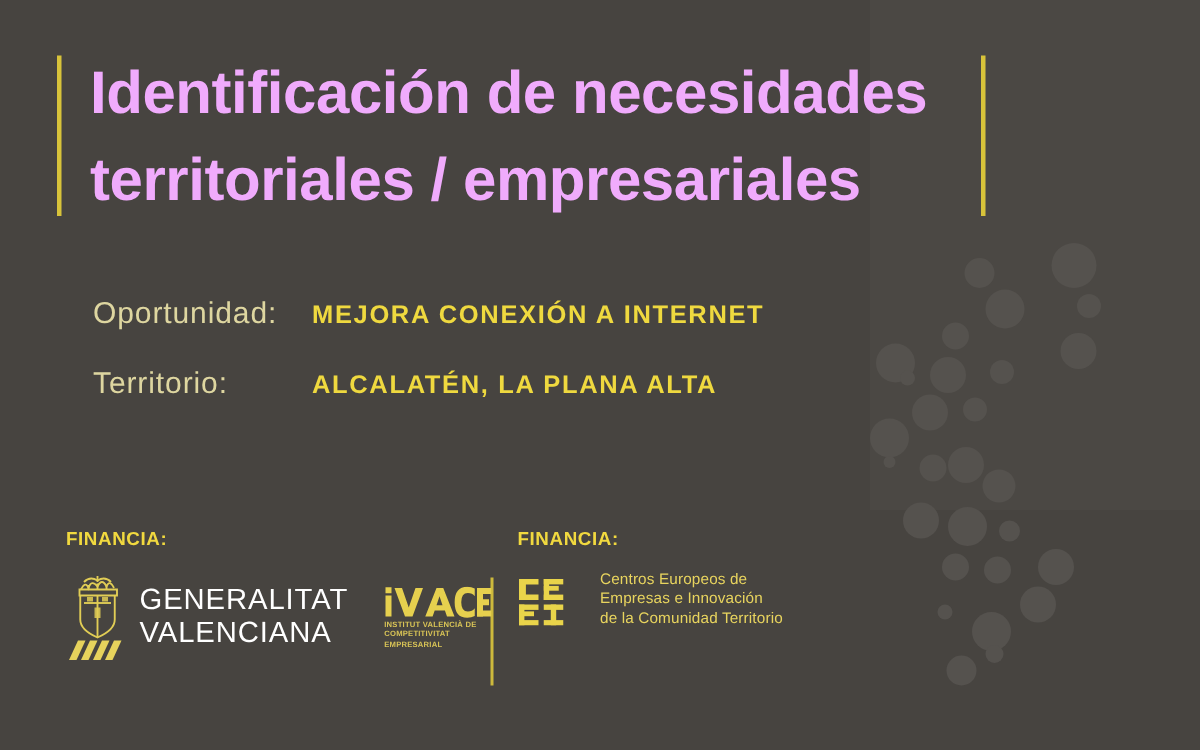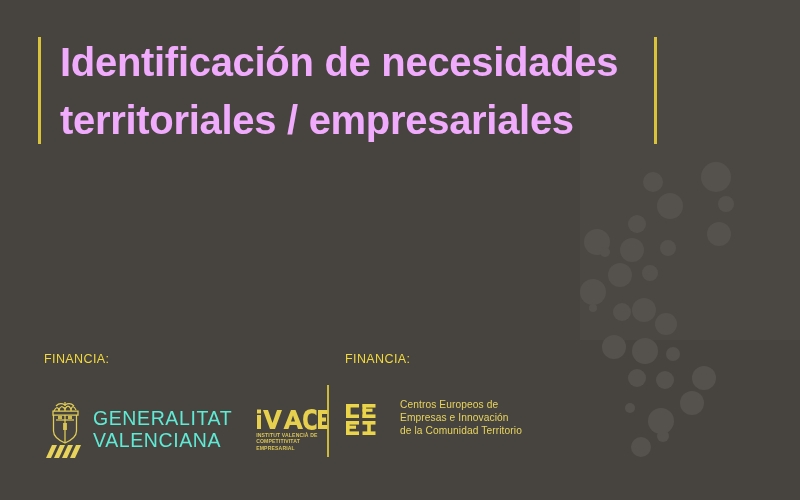--- a/index.html
+++ b/index.html
@@ -112,43 +112,43 @@
     top: 352px;
     width: 520px;
     height: 120px;
   }
   .footer-col { position: absolute; top: 0; }
   #financia-col { left: 0; }
   #organiza-col { left: 301px; }
   .footer-heading {
     color: #f1d93f;
     font-family: "Liberation Sans", sans-serif;
-    font-weight: normal;
+    font-weight: bold;
     font-size: 12.5px;
     letter-spacing: 0.4px;
-    margin-bottom: 32px;
+    margin-bottom: 14px;
   }
   #footer-divider {
     position: absolute;
     left: 283px;
     top: 33px;
     width: 2px;
     height: 72px;
     background: #cdb93c;
   }
   .logo-row {
     display: flex;
     align-items: center;
   }
 
   
   #gva-logo { display: flex; align-items: center; }
   #gva-mark { width: 42px; height: 62px; margin-right: 7px; }
   #gva-words {
-    color: #5eead4;
+    color: #ffffff;
     font-family: "Liberation Sans", sans-serif;
     font-size: 19.5px;
     font-weight: normal;
     line-height: 22px;
     letter-spacing: 0.6px;
     white-space: pre-line;
   }
 
   
   #ivace-logo {
@@ -217,20 +217,30 @@
       <div class="dot" style="left: 101px; top: 437px; width: 20px; height: 20px; background: rgb(85, 82, 78);"></div>
     </div>
 
   <div id="title-block">
     <div class="title-rule left"></div>
     <div class="title-rule right"></div>
     <div id="title-text">Identificación de necesidades
 territoriales / empresariales</div>
   </div>
 
+  <div id="details">
+    <div class="detail-row">
+      <span class="detail-label">Oportunidad:</span>
+      <span class="detail-value">MEJORA CONEXIÓN A INTERNET</span>
+    </div>
+    <div class="detail-row">
+      <span class="detail-label">Territorio:</span>
+      <span class="detail-value">ALCALATÉN, LA PLANA ALTA</span>
+    </div>
+  </div>
 
   <div id="footer">
 
     <div id="footer-divider"></div>
 
     <div class="footer-col" id="financia-col">
       <div class="footer-heading">FINANCIA:</div>
       <div class="logo-row">
 
         <div id="gva-logo">

